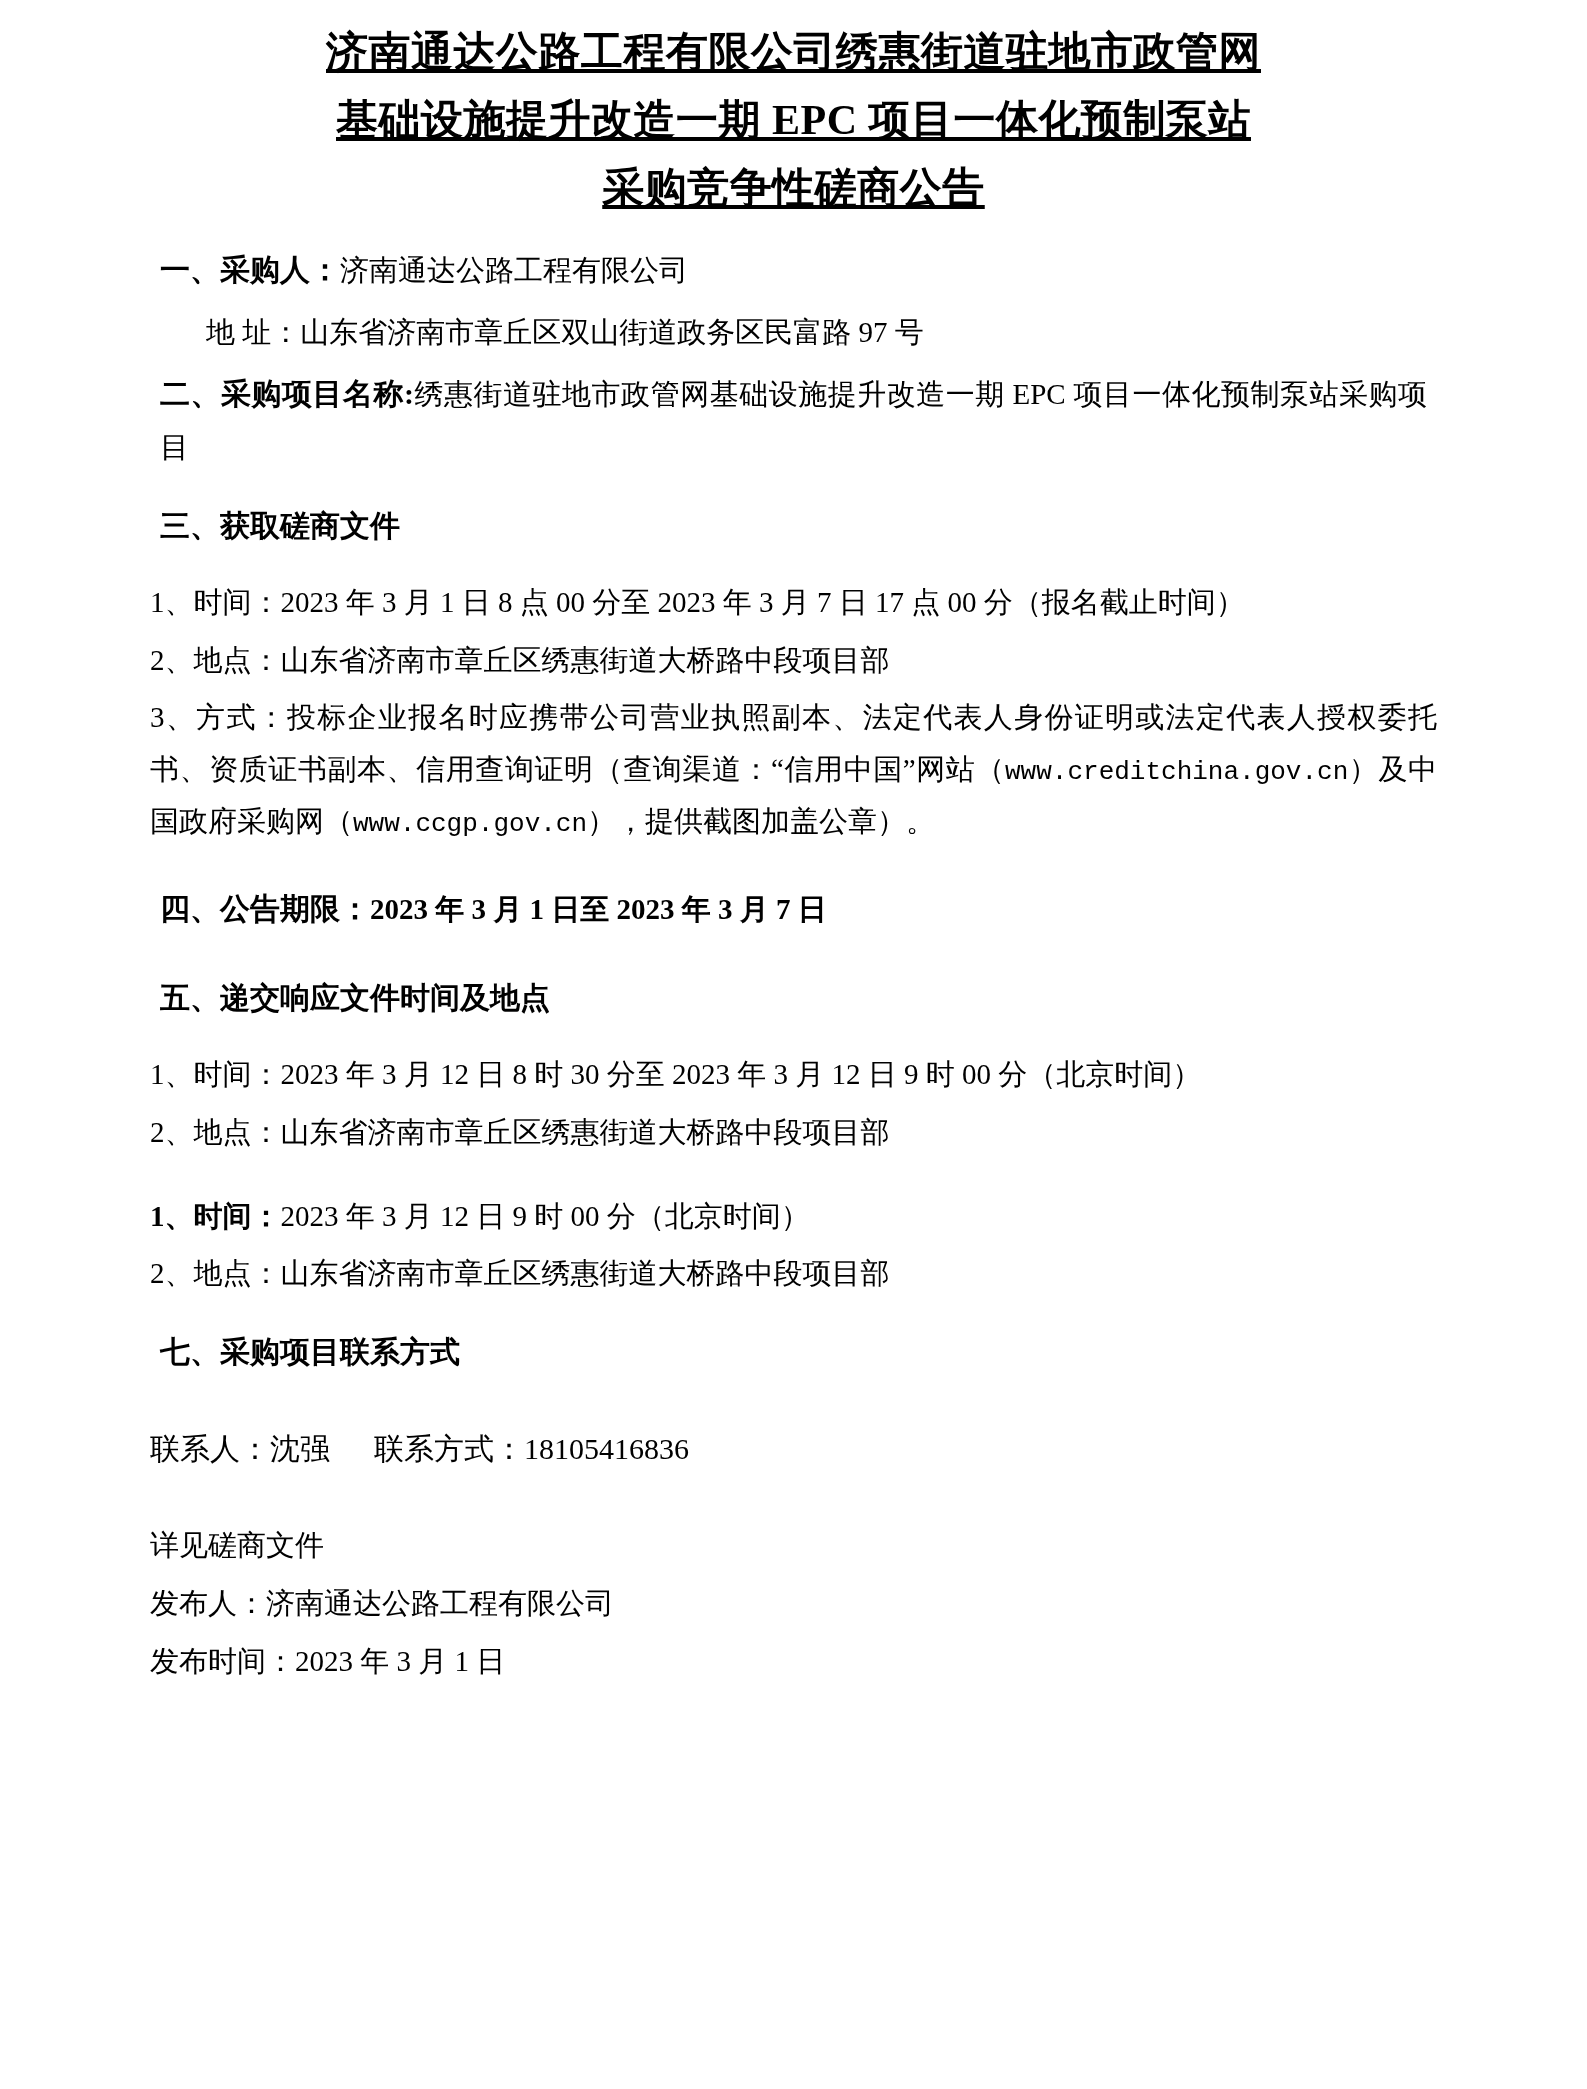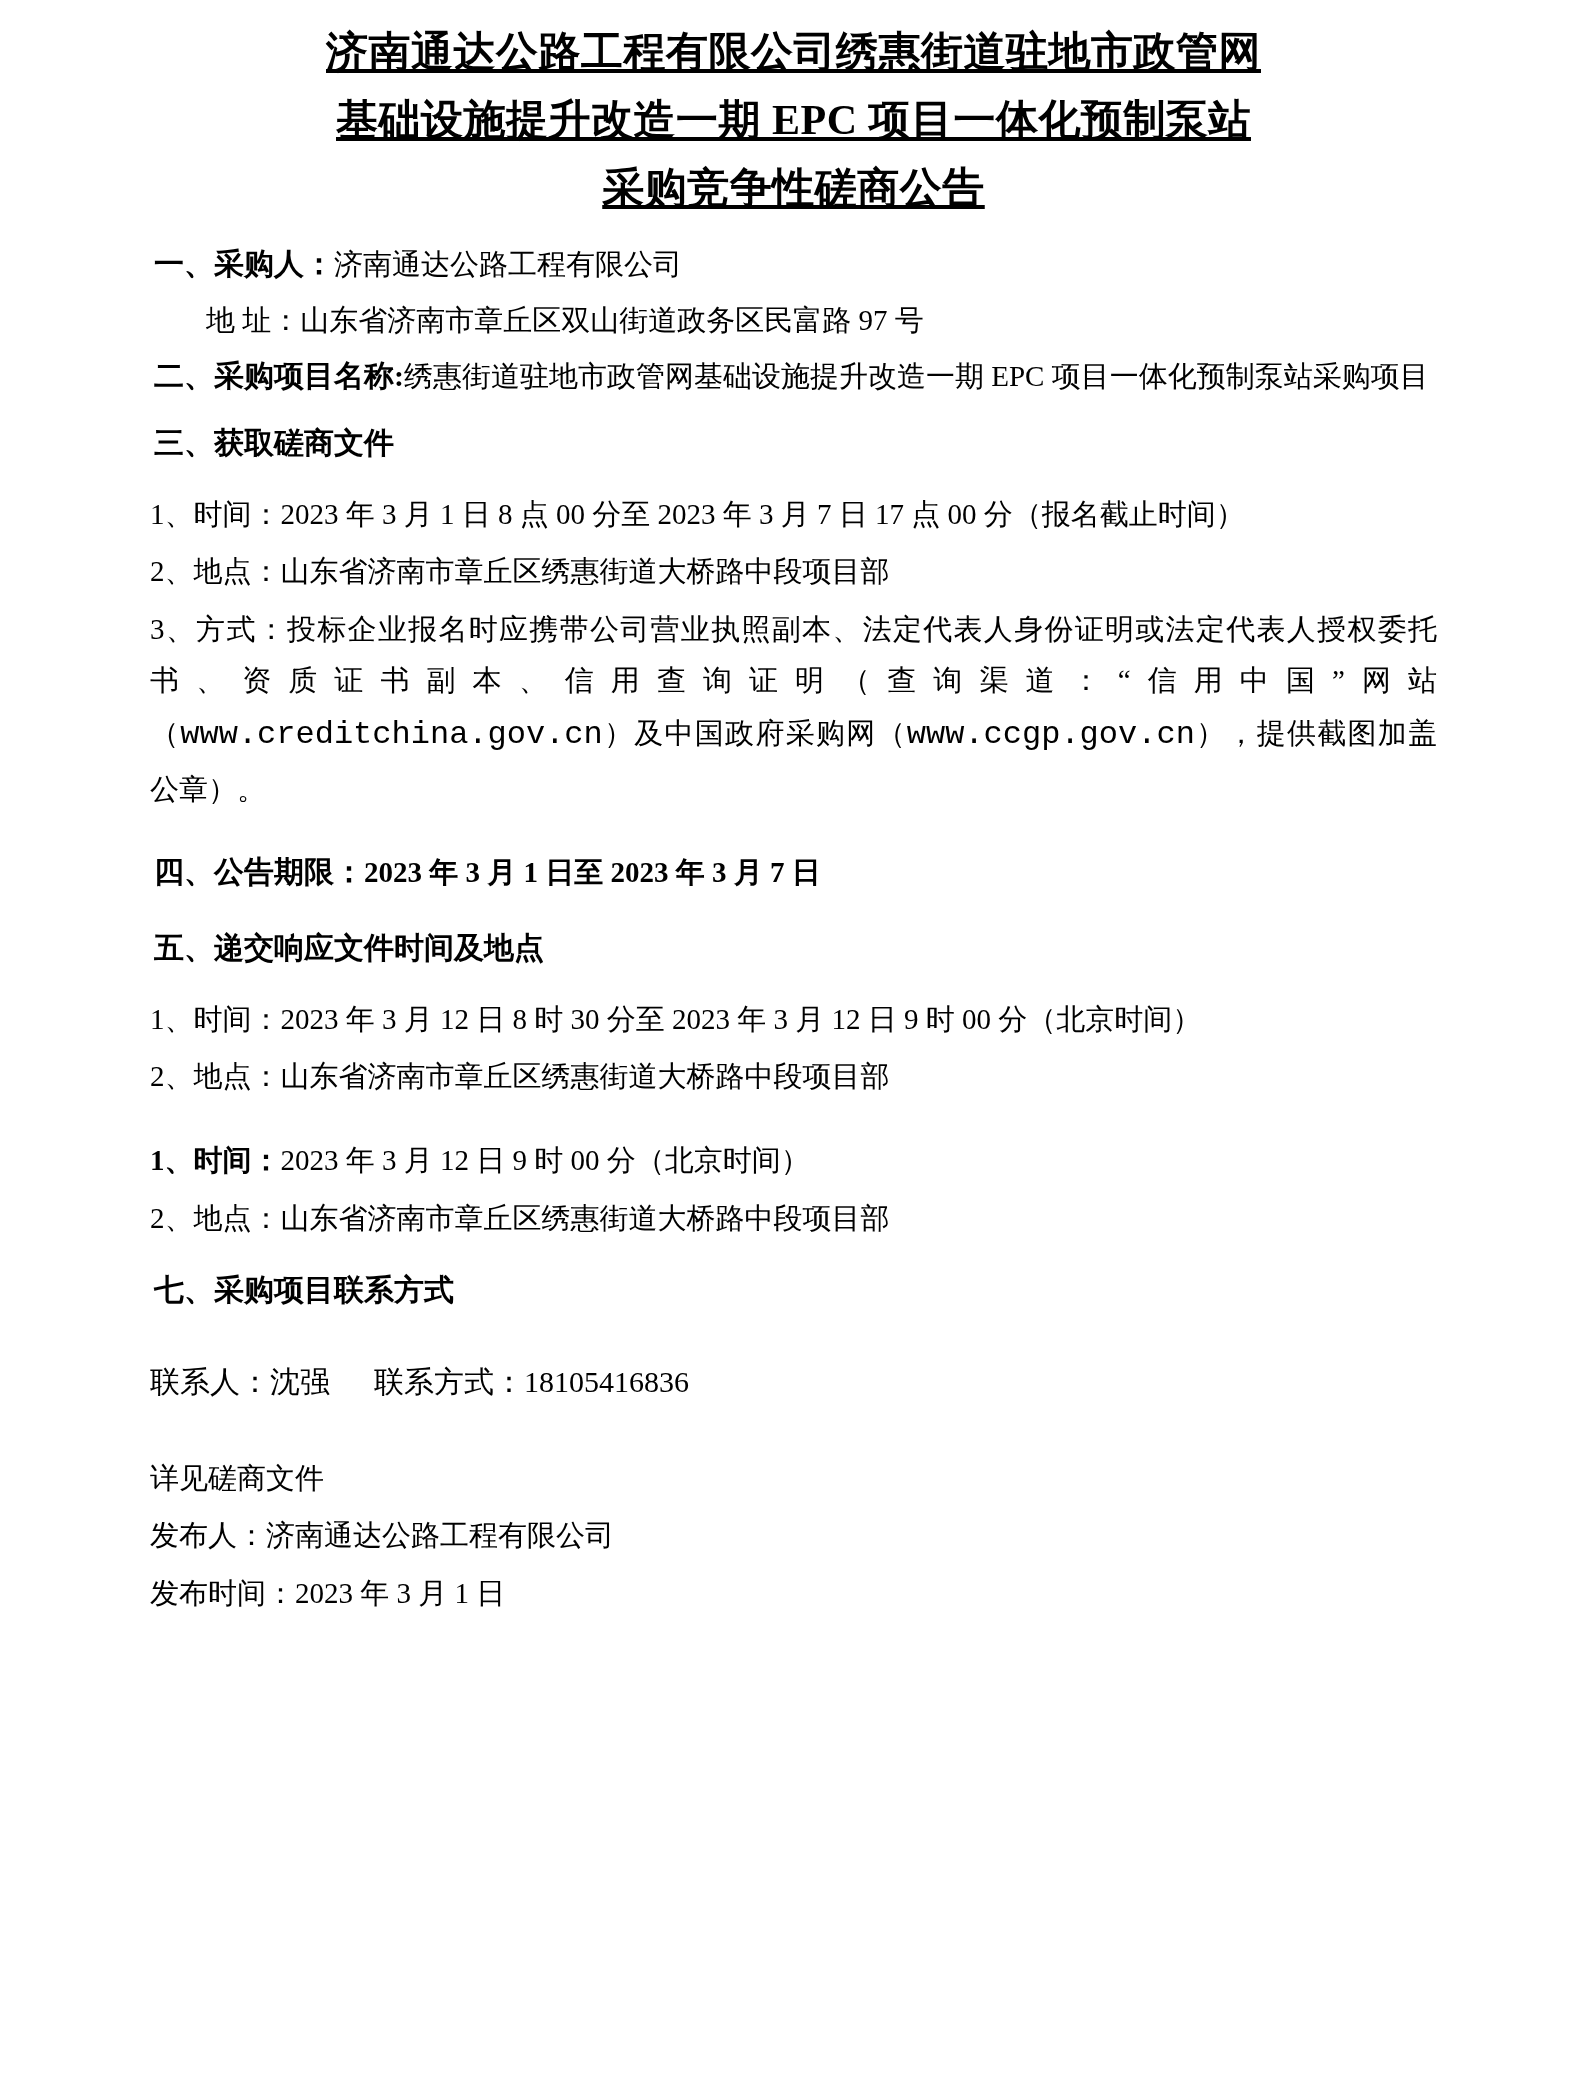--- a/index.html
+++ b/index.html
@@ -29,34 +29,34 @@
     margin: 0 0 6px 0;
     text-decoration: underline;
   }
   .doc-title .tl {
     display: block;
   }
   .heading {
     font-size: 30px;
     font-weight: bold;
     line-height: 1.72;
-    margin: 4px;
+    margin: 10px;
     text-align: justify;
     text-justify: inter-ideograph;
   }
   .para {
     font-size: 29px;
     line-height: 1.78;
     margin: 0;
     text-align: justify;
     text-justify: inter-ideograph;
   }
   .mono-url {
     font-family: "Liberation Mono", "DejaVu Sans Mono", monospace;
-    font-size: 32px;
+    font-size: 26px;
     letter-spacing: 0px;
   }
   .block-gap-sm { height: 6px; }
   .block-gap-md { height: 16px; }
   .block-gap-lg { height: 26px; }
   .addr-line {
     padding-left: 56px;
   }
   .contact-line {
     font-size: 30px;

